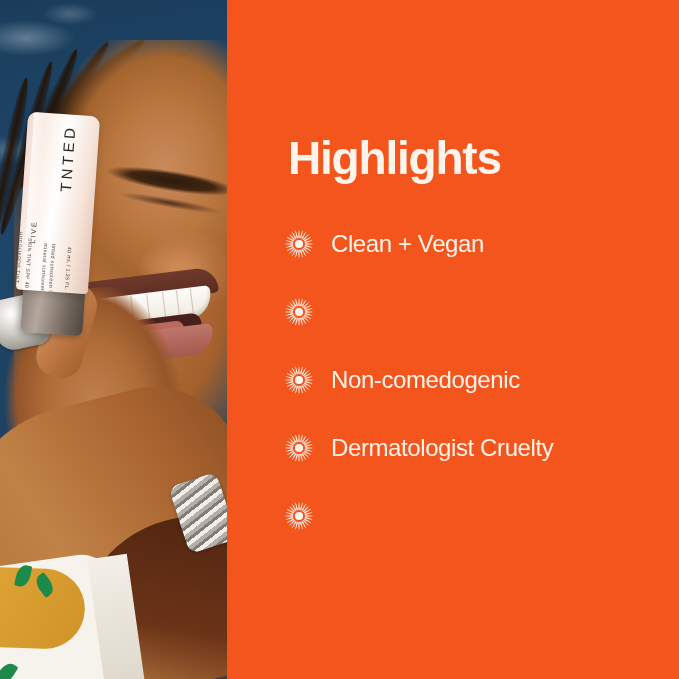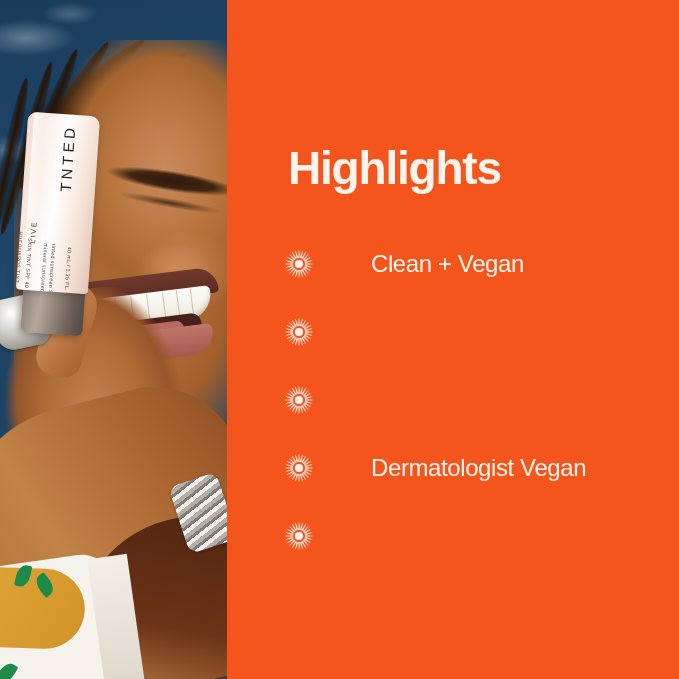--- a/index.html
+++ b/index.html
@@ -234,39 +234,37 @@
   .info-panel {
     position:relative;
     flex:1 1 auto;
     height:679px;
     background:#f4551c;
     padding:0;
   }
   .panel-title {
     position:absolute;
     left:61px;
-    top:142px;
+    top:132px;
     font-size:46px;
     line-height:52px;
     font-weight:700;
     letter-spacing:-1.2px;
     color:#fdf4ec;
   }
   .highlight-list {
     position:absolute;
     left:58px;
     top:230px;
     list-style:none;
     width:380px;
   }
   .highlight-item {
     display:flex;
-    align-items:center;
     height:68px;
-    gap:40px;
   }
   .burst {
     flex:0 0 28px;
     width:28px; height:28px;
     margin-right:18px;
     position:relative;
   }
   .burst svg { display:block; width:28px; height:28px; }
   .item-label {
     font-size:24px;
@@ -444,20 +442,21 @@
               <polygon points="13.17,7.91 10.75,0.79 10.21,0.93 11.67,8.31" fill="#FDF4EC"></polygon>
               <polygon points="14.77,7.90 14.27,0.40 13.72,0.40 13.22,7.90" fill="#FDF4EC"></polygon>
               <polygon points="16.33,8.31 17.79,0.93 17.25,0.79 14.83,7.91" fill="#FDF4EC"></polygon>
               <polygon points="17.72,9.10 21.04,2.36 20.56,2.08 16.38,8.33" fill="#FDF4EC"></polygon>
               <polygon points="18.86,10.23 23.81,4.58 23.42,4.19 17.77,9.14" fill="#FDF4EC"></polygon>
               <polygon points="19.67,11.62 25.92,7.44 25.64,6.96 18.90,10.28" fill="#FDF4EC"></polygon>
               <polygon points="20.09,13.17 27.21,10.75 27.07,10.21 19.69,11.67" fill="#FDF4EC"></polygon>
               <circle cx="14" cy="14" r="4.1" fill="#FDF4EC"></circle>
             </svg>
           </span>
+    <span class="item-label">Non-comedogenic</span>
   </li>
 
   <li class="highlight-item">
     <span class="burst">
             <svg viewBox="0 0 28 28" xmlns="http://www.w3.org/2000/svg">
               <polygon points="20.10,14.78 27.60,14.28 27.60,13.72 20.10,13.22" fill="#FDF4EC"></polygon>
               <polygon points="19.69,16.33 27.07,17.79 27.21,17.25 20.09,14.83" fill="#FDF4EC"></polygon>
               <polygon points="18.90,17.72 25.64,21.04 25.92,20.56 19.67,16.38" fill="#FDF4EC"></polygon>
               <polygon points="17.77,18.86 23.42,23.81 23.81,23.42 18.86,17.77" fill="#FDF4EC"></polygon>
               <polygon points="16.38,19.67 20.56,25.92 21.04,25.64 17.72,18.90" fill="#FDF4EC"></polygon>
@@ -476,21 +475,21 @@
               <polygon points="13.17,7.91 10.75,0.79 10.21,0.93 11.67,8.31" fill="#FDF4EC"></polygon>
               <polygon points="14.77,7.90 14.27,0.40 13.72,0.40 13.22,7.90" fill="#FDF4EC"></polygon>
               <polygon points="16.33,8.31 17.79,0.93 17.25,0.79 14.83,7.91" fill="#FDF4EC"></polygon>
               <polygon points="17.72,9.10 21.04,2.36 20.56,2.08 16.38,8.33" fill="#FDF4EC"></polygon>
               <polygon points="18.86,10.23 23.81,4.58 23.42,4.19 17.77,9.14" fill="#FDF4EC"></polygon>
               <polygon points="19.67,11.62 25.92,7.44 25.64,6.96 18.90,10.28" fill="#FDF4EC"></polygon>
               <polygon points="20.09,13.17 27.21,10.75 27.07,10.21 19.69,11.67" fill="#FDF4EC"></polygon>
               <circle cx="14" cy="14" r="4.1" fill="#FDF4EC"></circle>
             </svg>
           </span>
-    <span class="item-label">Dermatologist Vegan</span>
+    <span class="item-label">Dermatologist Cruelty</span>
   </li>
 
   <li class="highlight-item">
     <span class="burst">
             <svg viewBox="0 0 28 28" xmlns="http://www.w3.org/2000/svg">
               <polygon points="20.10,14.78 27.60,14.28 27.60,13.72 20.10,13.22" fill="#FDF4EC"></polygon>
               <polygon points="19.69,16.33 27.07,17.79 27.21,17.25 20.09,14.83" fill="#FDF4EC"></polygon>
               <polygon points="18.90,17.72 25.64,21.04 25.92,20.56 19.67,16.38" fill="#FDF4EC"></polygon>
               <polygon points="17.77,18.86 23.42,23.81 23.81,23.42 18.86,17.77" fill="#FDF4EC"></polygon>
               <polygon points="16.38,19.67 20.56,25.92 21.04,25.64 17.72,18.90" fill="#FDF4EC"></polygon>

